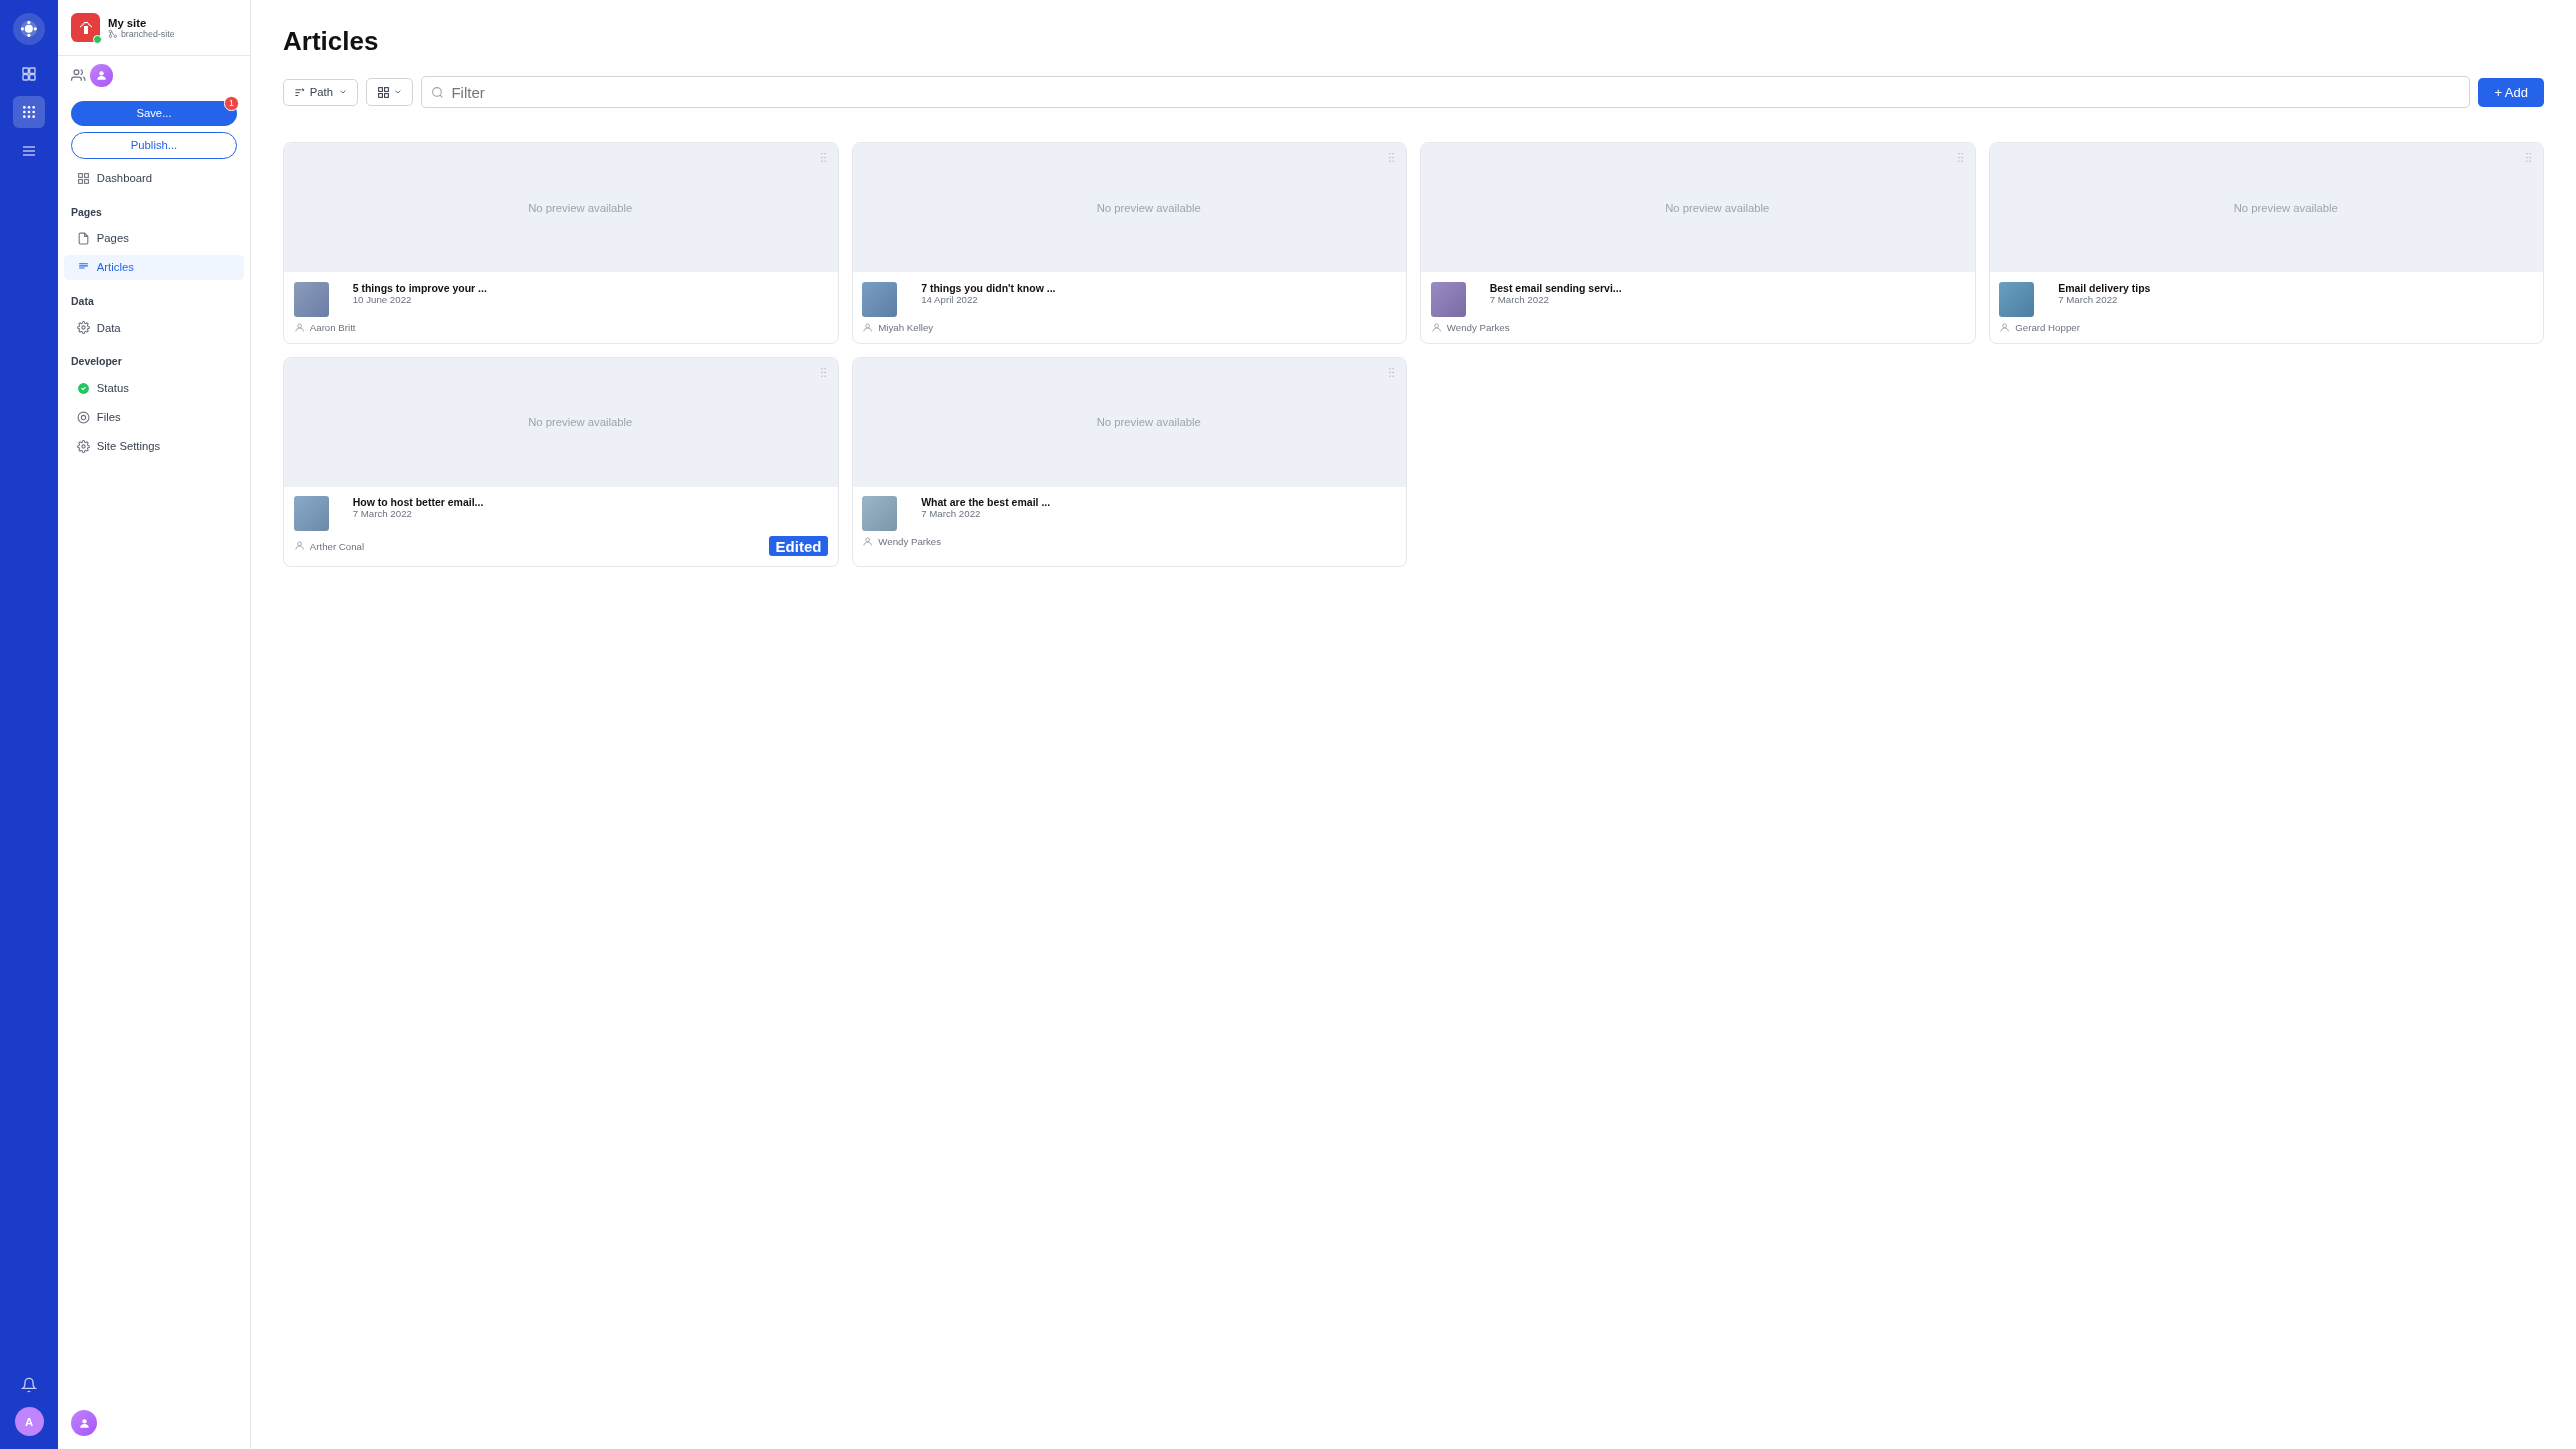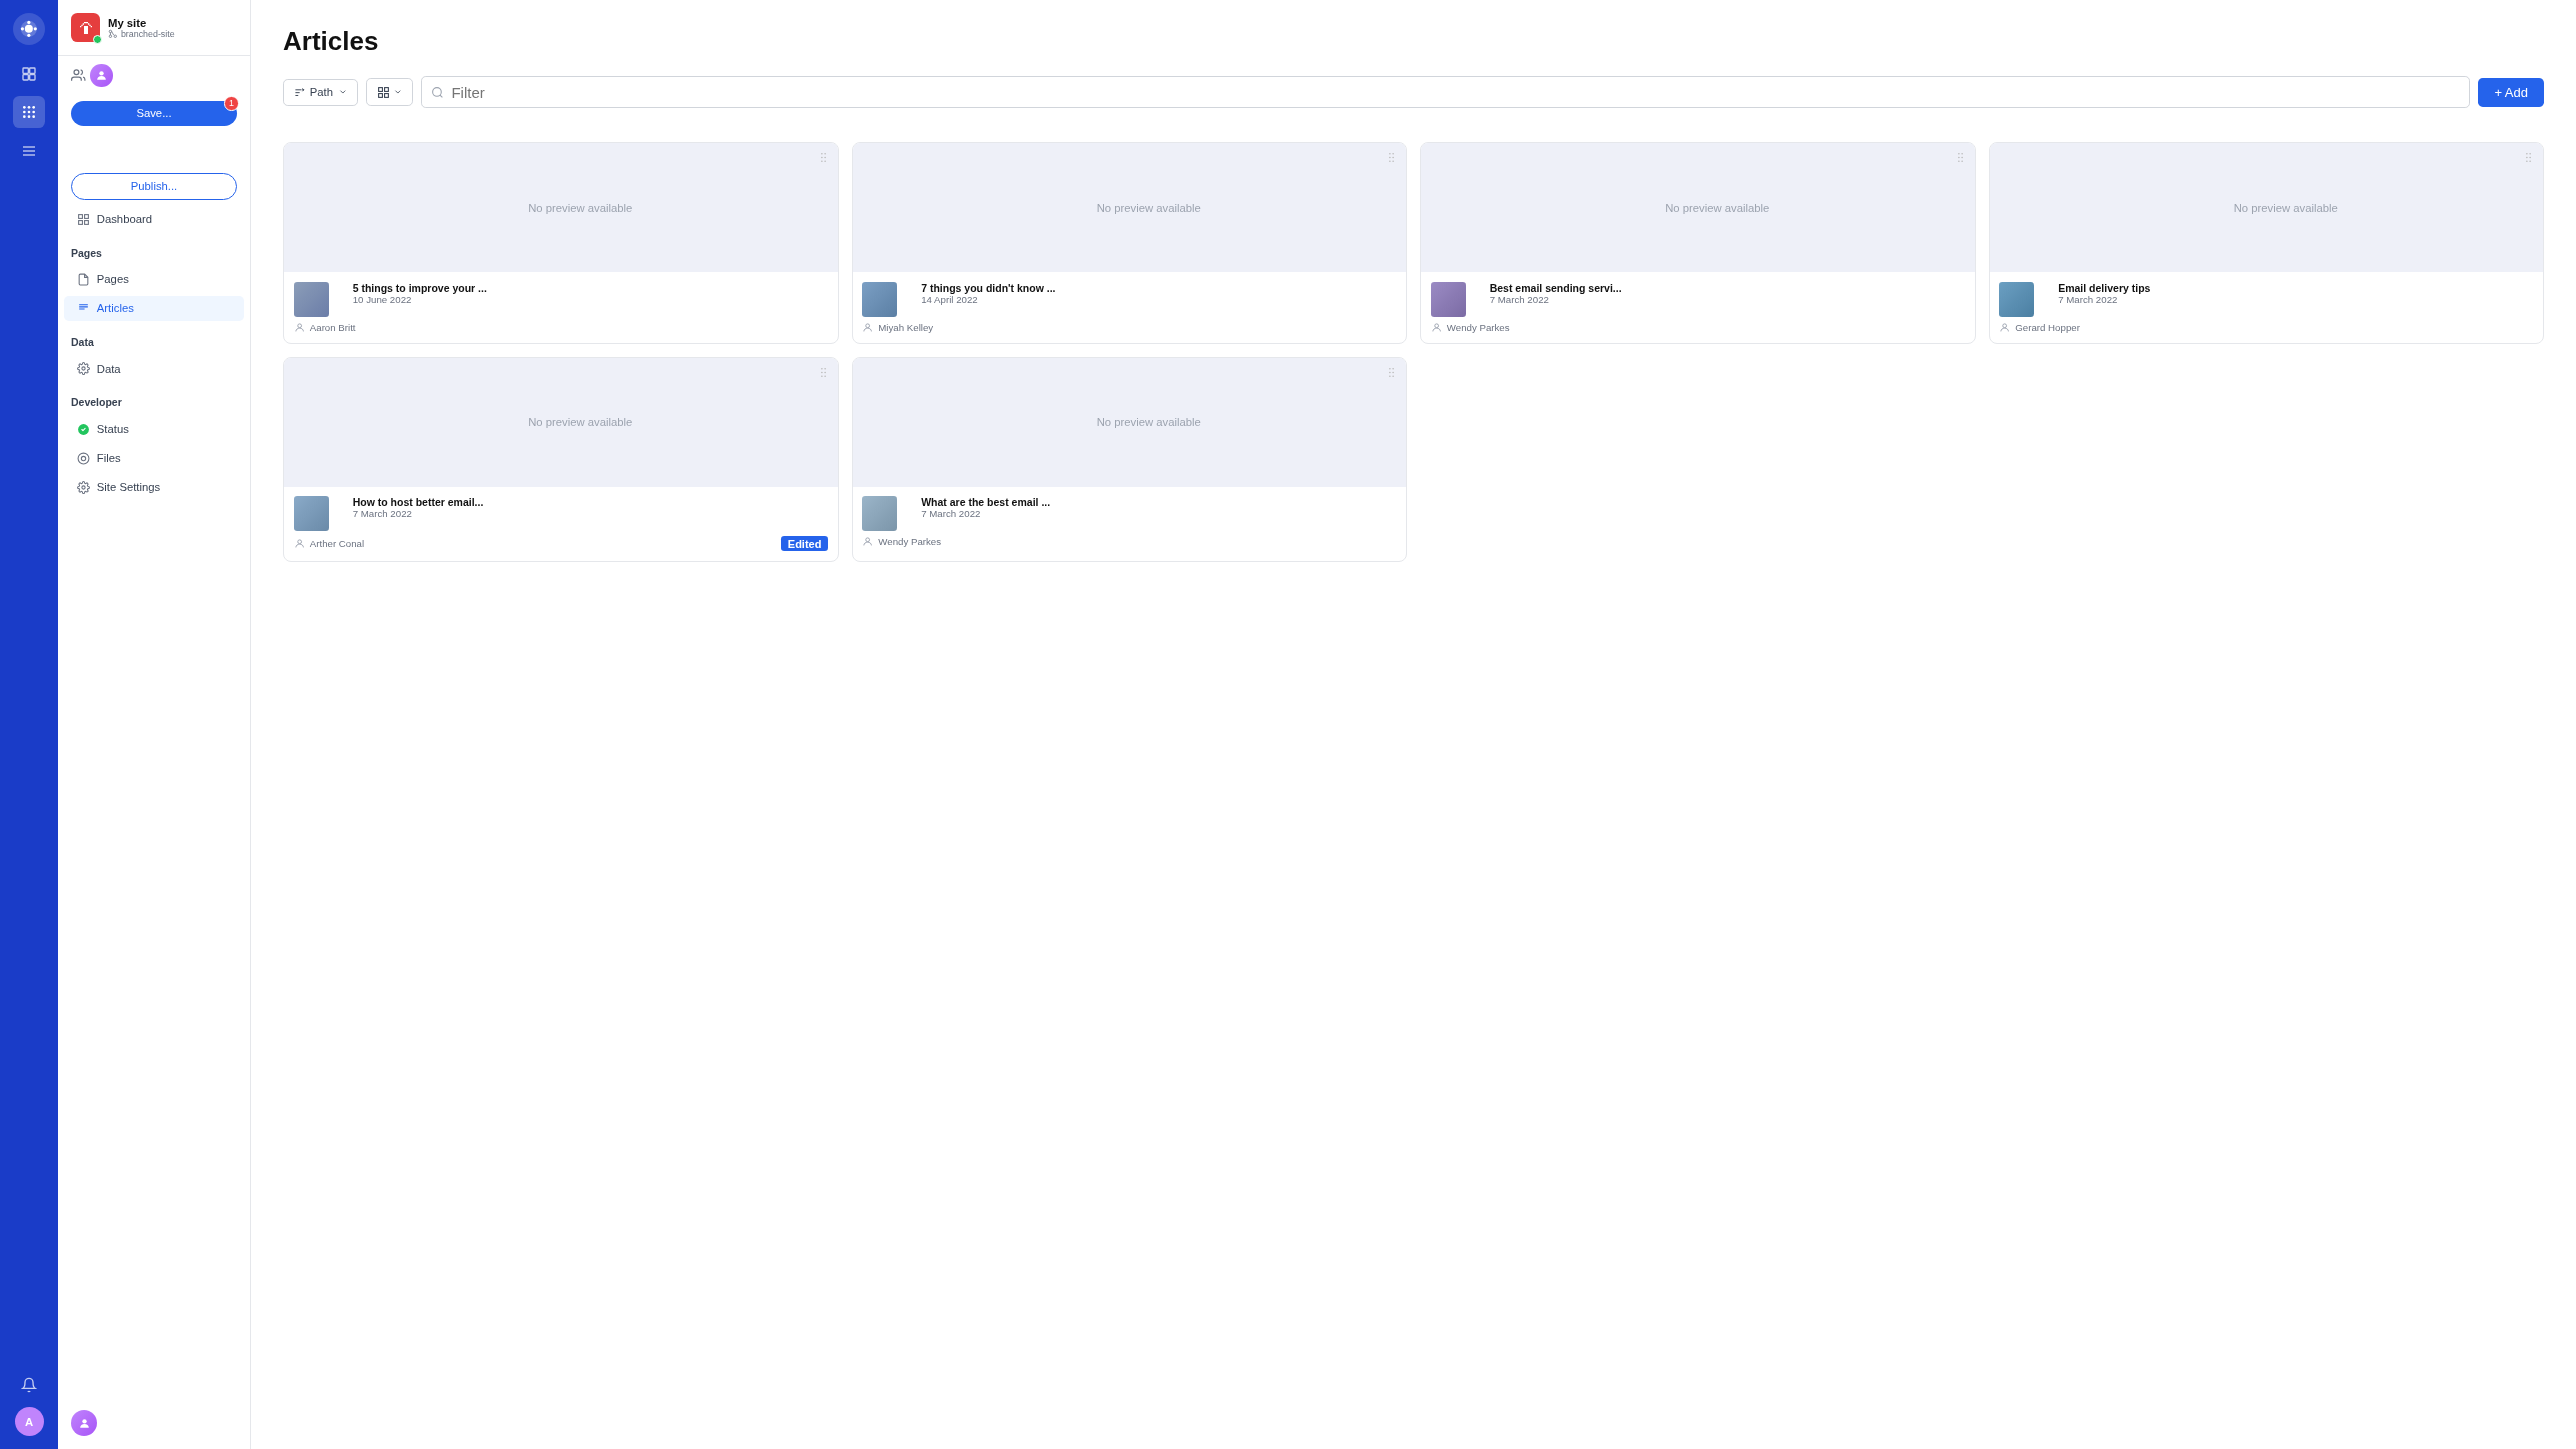--- a/index.html
+++ b/index.html
@@ -120,21 +120,20 @@
     }
     .btn-publish {
       background: white;
       color: #2563eb;
       border: 1.6px solid #2563eb;
       border-radius: 16px;
       padding: 6.4px 13px;
       font-size: 11.3px;
       font-weight: 500;
       cursor: pointer;
-      margin-top: 41px;
     }
     .sidebar-section {
       padding: 13px 13px 3.2px;
     }
     .sidebar-section-title {
       font-size: 10.5px;
       font-weight: 600;
       color: #374151;
       margin-bottom: 3.2px;
     }
@@ -287,21 +286,21 @@
       display: flex; align-items: center; gap: 4.8px;
       font-size: 9.7px;
       color: #6b7280;
     }
     .author-icon { font-size: 11.3px; color: #9ca3af; }
     .badge-edited {
       background: #2563eb;
       color: white;
       border-radius: 3.2px;
       padding: 1.6px 6.4px;
-      font-size: 11px;
+      font-size: 15px;
       font-weight: 600;
       margin-left: auto;
     }
 
     
     .articles-grid-row2 {
       display: grid;
       grid-template-columns: repeat(4, 1fr);
       gap: 13px;
       margin-top: 13px;

